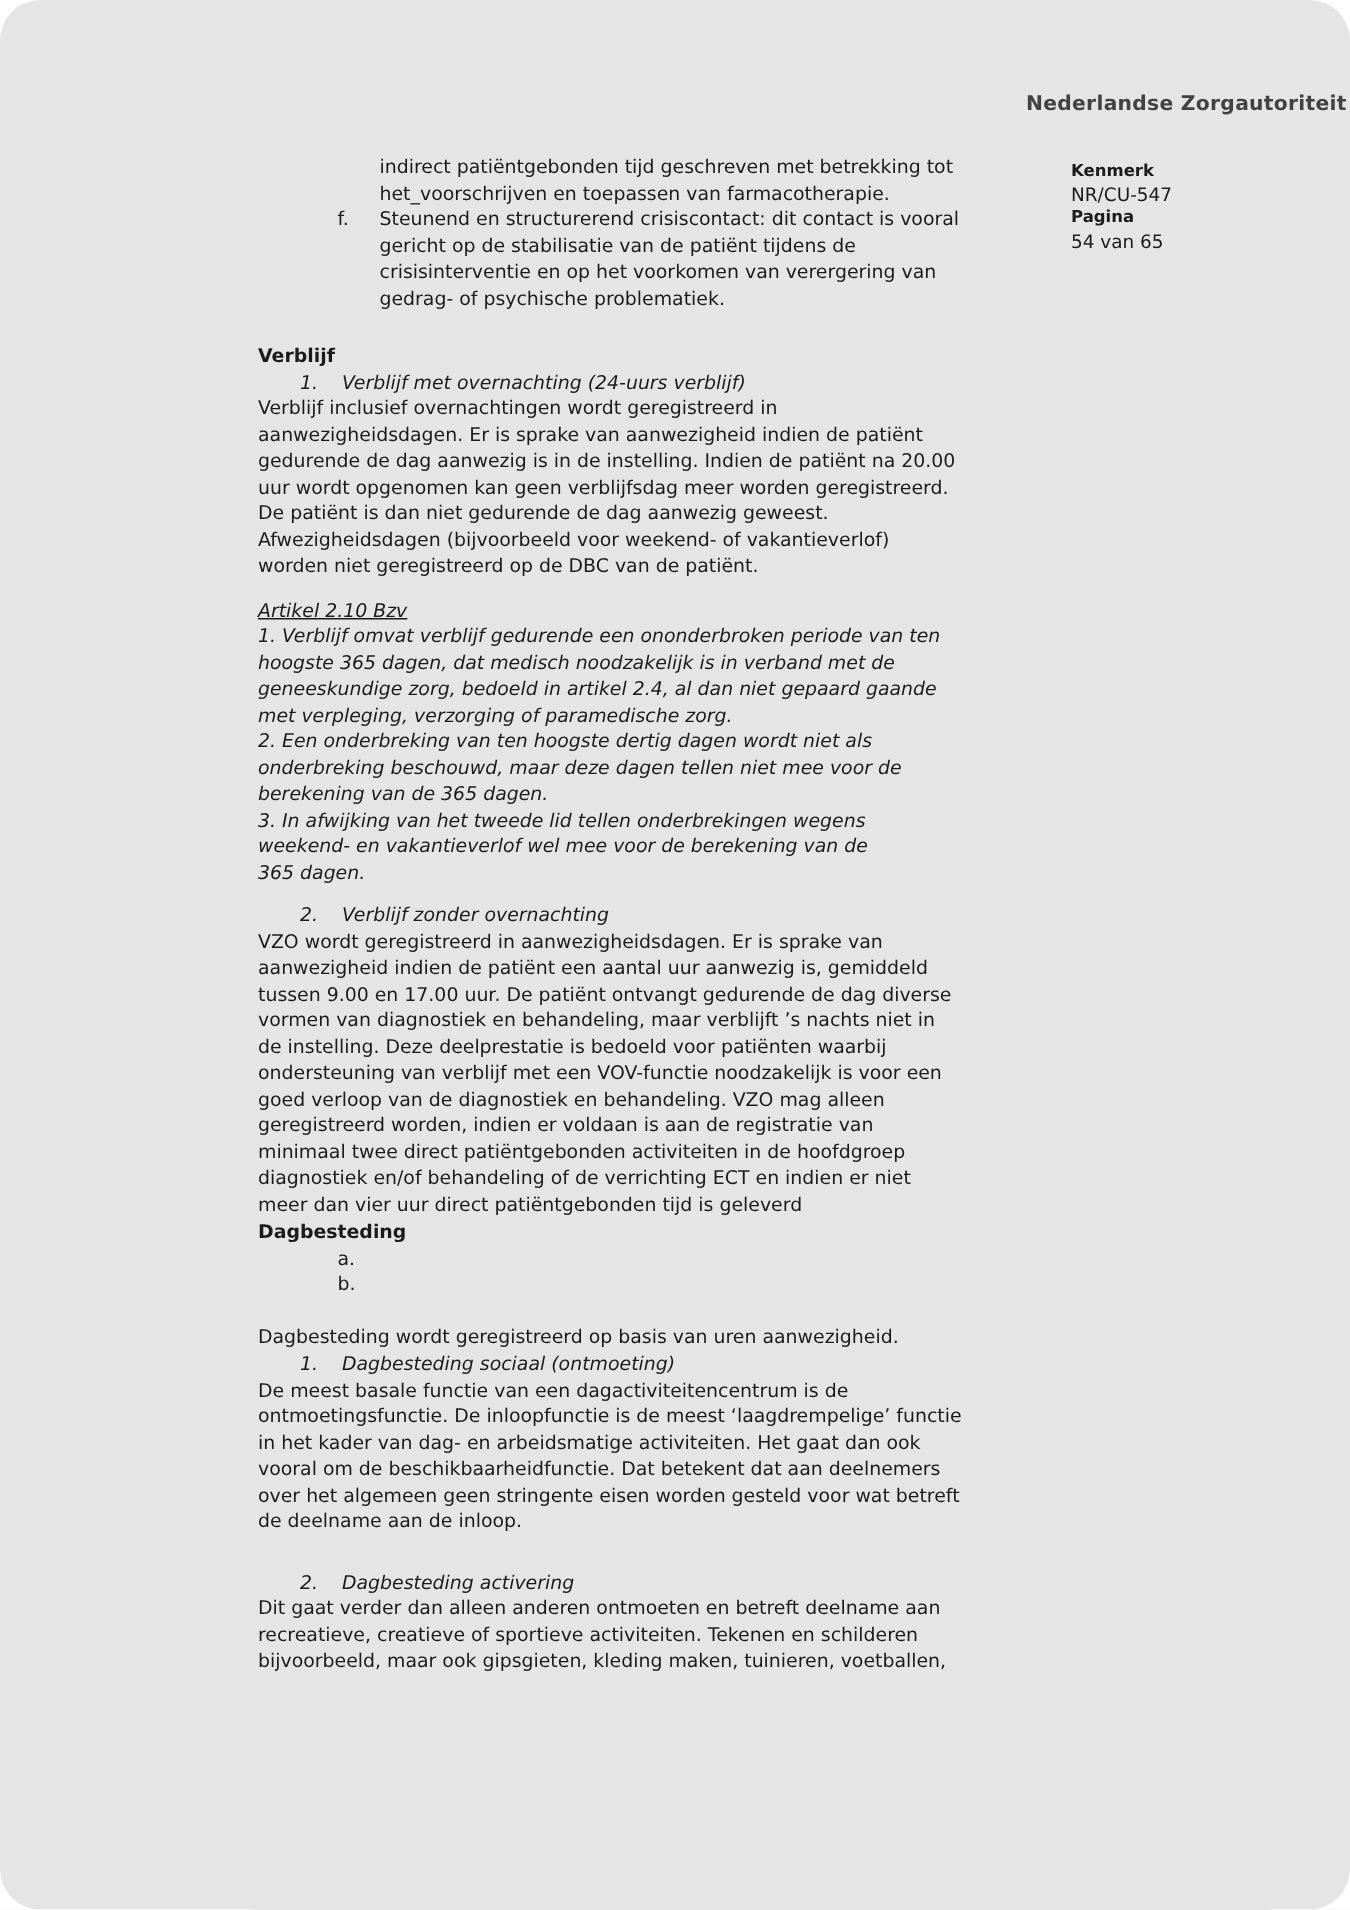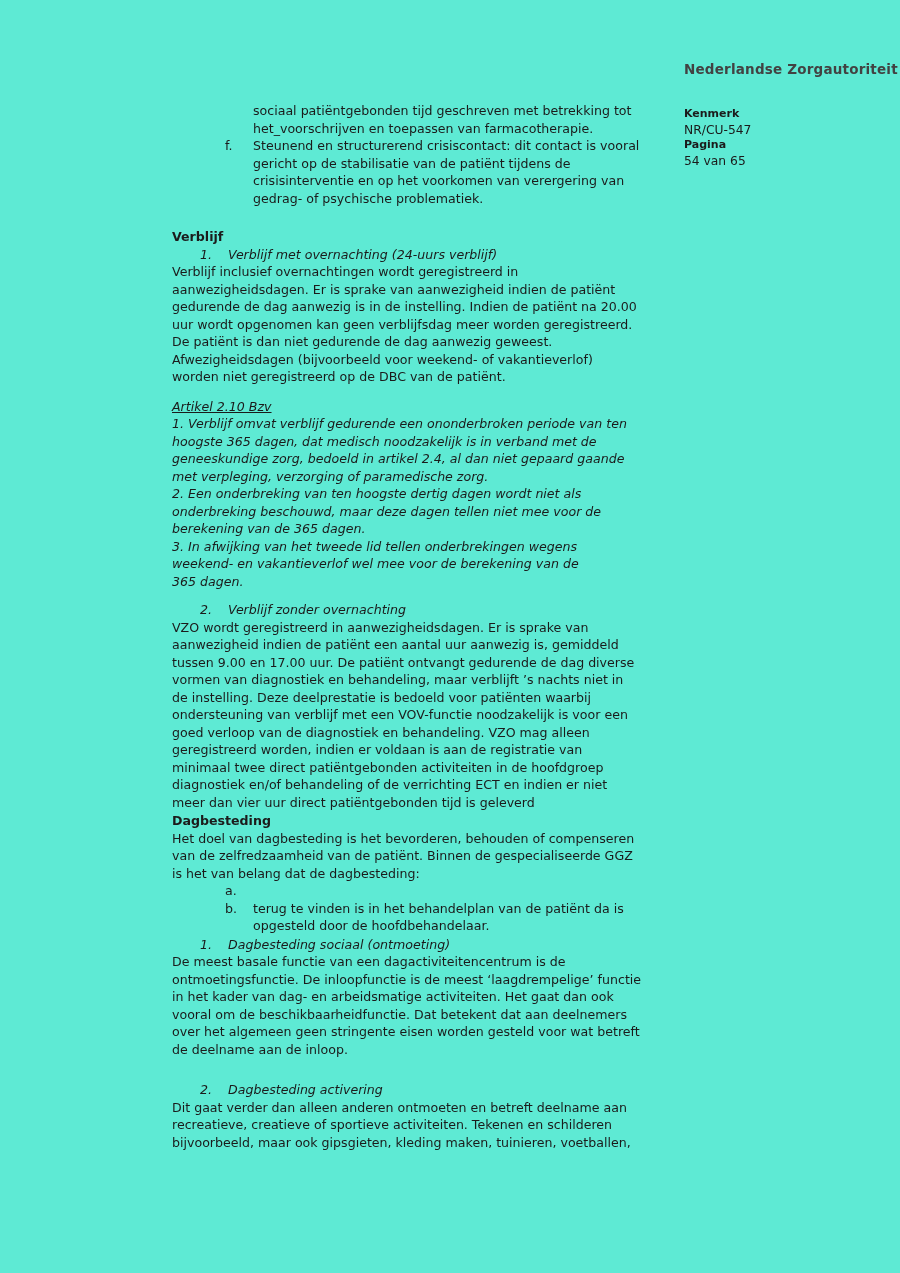--- a/index.html
+++ b/index.html
@@ -4,38 +4,39 @@
 <style>
   html, body {
     margin: 0;
     padding: 0;
     background: #ffffff;
   }
   .page {
     position: relative;
     width: 900px;
     height: 1273px;
-    background: #5eead4;
+    background: #e5e5e5;
     font-family: "DejaVu Sans", "Liberation Sans", sans-serif;
     color: #1b1b1b;
     overflow: hidden;
+    border-radius: 27px;
   }
   .logo {
     position: absolute;
     left: 684px;
     top: 61px;
     font-size: 13.5px;
     font-weight: bold;
     color: #424242;
     letter-spacing: 0.2px;
     white-space: nowrap;
   }
   .sidebar {
     position: absolute;
-    left: 684px;
+    left: 714px;
     top: 107px;
     width: 180px;
   }
   .meta-label {
     font-weight: bold;
     font-size: 11px;
     line-height: 14px;
     color: #1b1b1b;
   }
   .meta-value {
@@ -102,21 +103,21 @@
       <div class="meta-value">NR/CU-547</div>
     </div>
     <div class="meta-block">
       <div class="meta-label">Pagina</div>
       <div class="meta-value">54 van 65</div>
     </div>
   </div>
 
   <div class="content">
 
-    <div class="para indent-cont">sociaal patiëntgebonden tijd geschreven met betrekking tot
+    <div class="para indent-cont">indirect patiëntgebonden tijd geschreven met betrekking tot
 het_voorschrijven en toepassen van farmacotherapie.</div>
 
     <div class="hang">
       <span class="marker">f.</span>
       <span class="hang-text"><span class="underline">Steunend en structurerend crisiscontact:</span><span> dit contact is vooral
 gericht op de stabilisatie van de patiënt tijdens de
 crisisinterventie en op het voorkomen van verergering van
 gedrag- of psychische problematiek.</span></span>
     </div>
 
@@ -156,33 +157,29 @@
 vormen van diagnostiek en behandeling, maar verblijft ’s nachts niet in
 de instelling. Deze deelprestatie is bedoeld voor patiënten waarbij
 ondersteuning van verblijf met een VOV-functie noodzakelijk is voor een
 goed verloop van de diagnostiek en behandeling. VZO mag alleen
 geregistreerd worden, indien er voldaan is aan de registratie van
 minimaal twee direct patiëntgebonden activiteiten in de hoofdgroep
 diagnostiek en/of behandeling of de verrichting ECT en indien er niet
 meer dan vier uur direct patiëntgebonden tijd is geleverd</div>
 
     <div class="bold-heading mt13">Dagbesteding</div>
-    <div class="para">Het doel van dagbesteding is het bevorderen, behouden of compenseren
-van de zelfredzaamheid van de patiënt. Binnen de gespecialiseerde GGZ
-is het van belang dat de dagbesteding:</div>
 
     <div class="hang">
       <span class="marker">a.</span>
     </div>
     <div class="hang">
       <span class="marker">b.</span>
-      <span class="hang-text">terug te vinden is in het behandelplan van de patiënt da is
-opgesteld door de hoofdbehandelaar.</span>
     </div>
 
+    <div class="para mt17">Dagbesteding wordt geregistreerd op basis van uren aanwezigheid.</div>
 
     <div class="sub-heading mt13">
       <span class="marker">1.</span>
       <span>Dagbesteding sociaal (ontmoeting)</span>
     </div>
     <div class="para">De meest basale functie van een dagactiviteitencentrum is de
 ontmoetingsfunctie. De inloopfunctie is de meest ‘laagdrempelige’ functie
 in het kader van dag- en arbeidsmatige activiteiten. Het gaat dan ook
 vooral om de beschikbaarheidfunctie. Dat betekent dat aan deelnemers
 over het algemeen geen stringente eisen worden gesteld voor wat betreft

